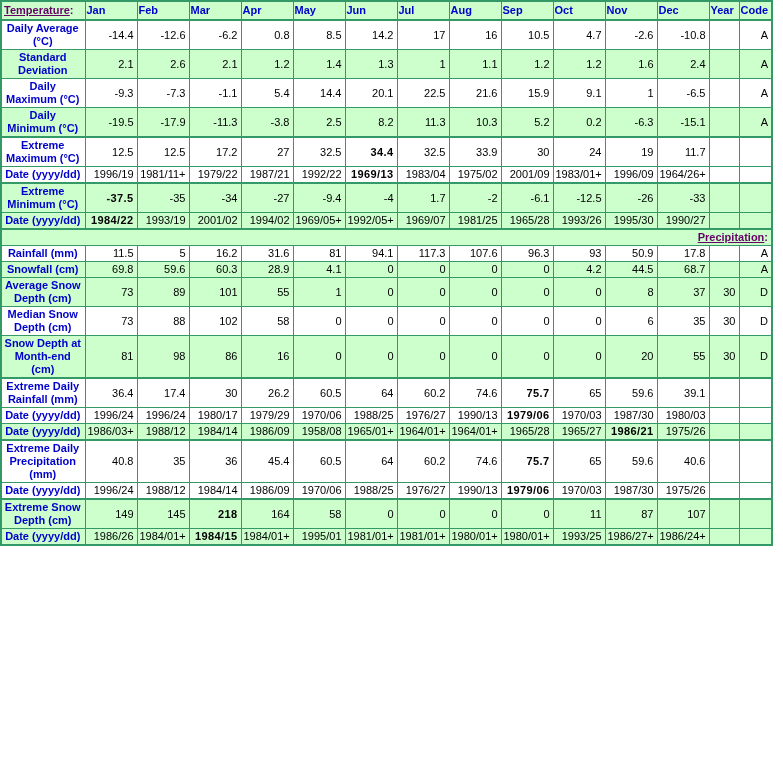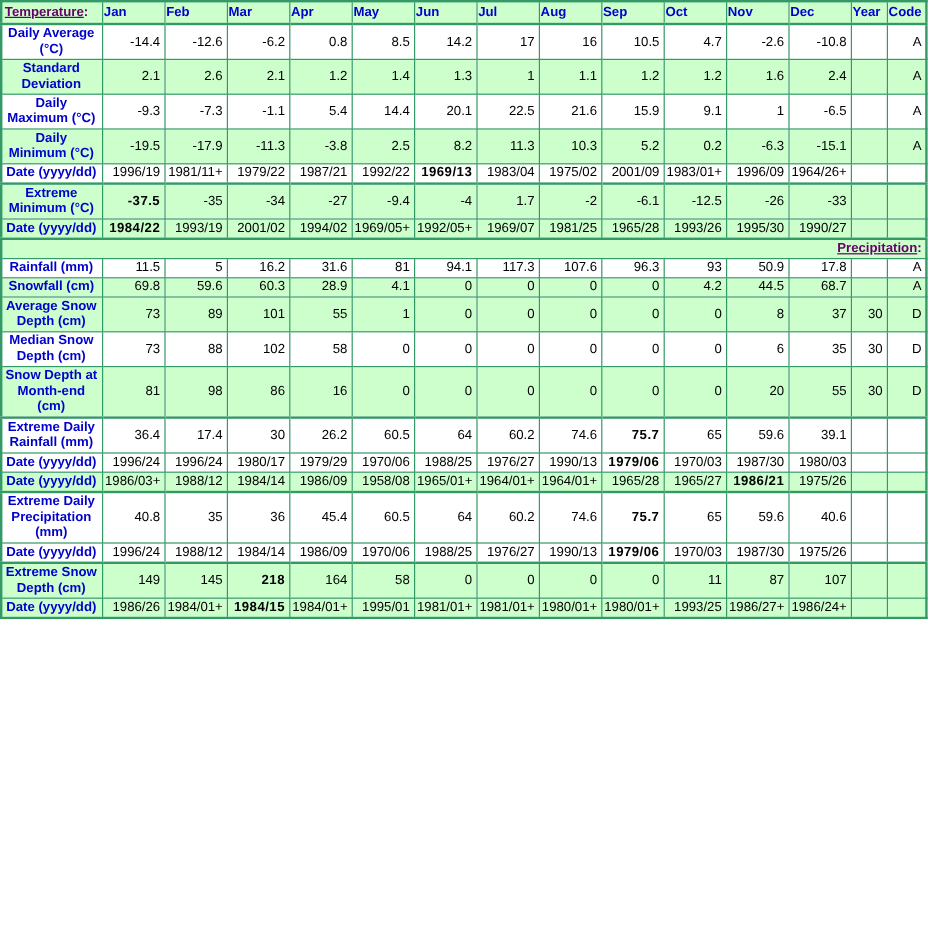--- a/index.html
+++ b/index.html
@@ -157,20 +157,37 @@
         <td class="val">8.2</td>
         <td class="val">11.3</td>
         <td class="val">10.3</td>
         <td class="val">5.2</td>
         <td class="val">0.2</td>
         <td class="val">-6.3</td>
         <td class="val">-15.1</td>
         <td class="val"></td>
         <td class="val">A</td>
       </tr>
+      <tr class="white thick">
+        <td class="lbl">Extreme Maximum (°C)</td>
+        <td class="val">12.5</td>
+        <td class="val">12.5</td>
+        <td class="val">17.2</td>
+        <td class="val">27</td>
+        <td class="val">32.5</td>
+        <td class="val b">34.4</td>
+        <td class="val">32.5</td>
+        <td class="val">33.9</td>
+        <td class="val">30</td>
+        <td class="val">24</td>
+        <td class="val">19</td>
+        <td class="val">11.7</td>
+        <td class="val"></td>
+        <td class="val"></td>
+      </tr>
       <tr class="white">
         <td class="lbl">Date (yyyy/dd)</td>
         <td class="val">1996/19</td>
         <td class="val">1981/11+</td>
         <td class="val">1979/22</td>
         <td class="val">1987/21</td>
         <td class="val">1992/22</td>
         <td class="val b">1969/13</td>
         <td class="val">1983/04</td>
         <td class="val">1975/02</td>

